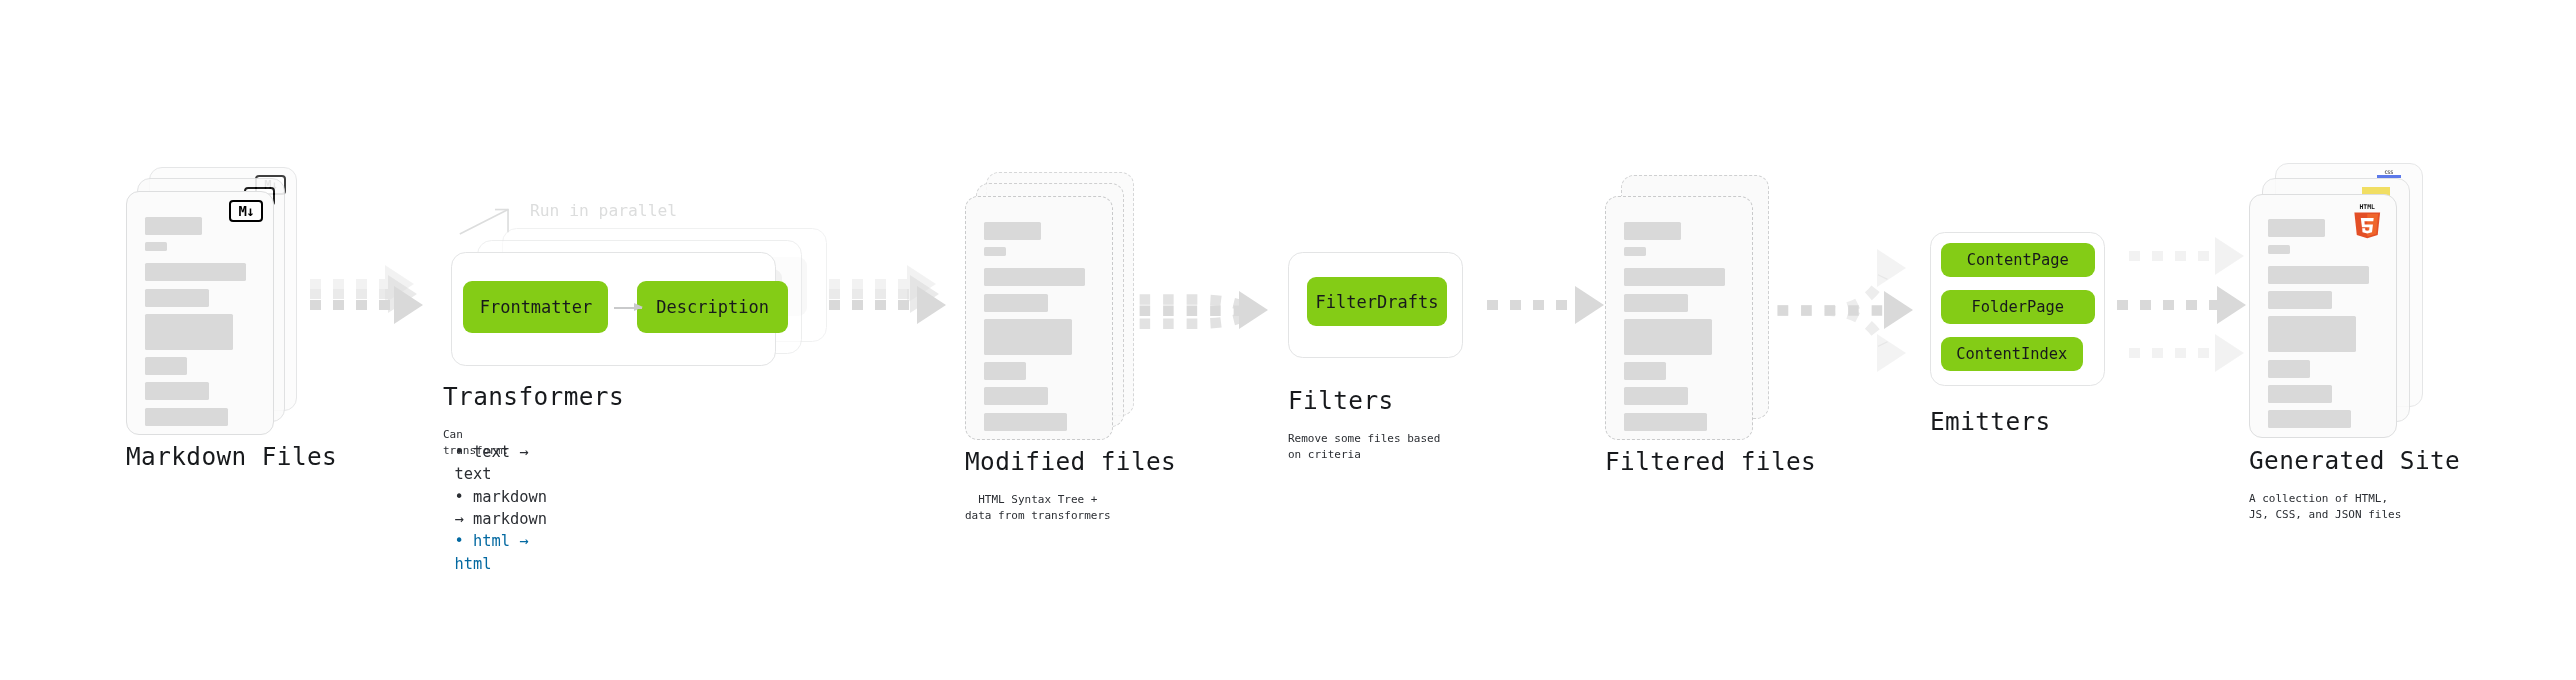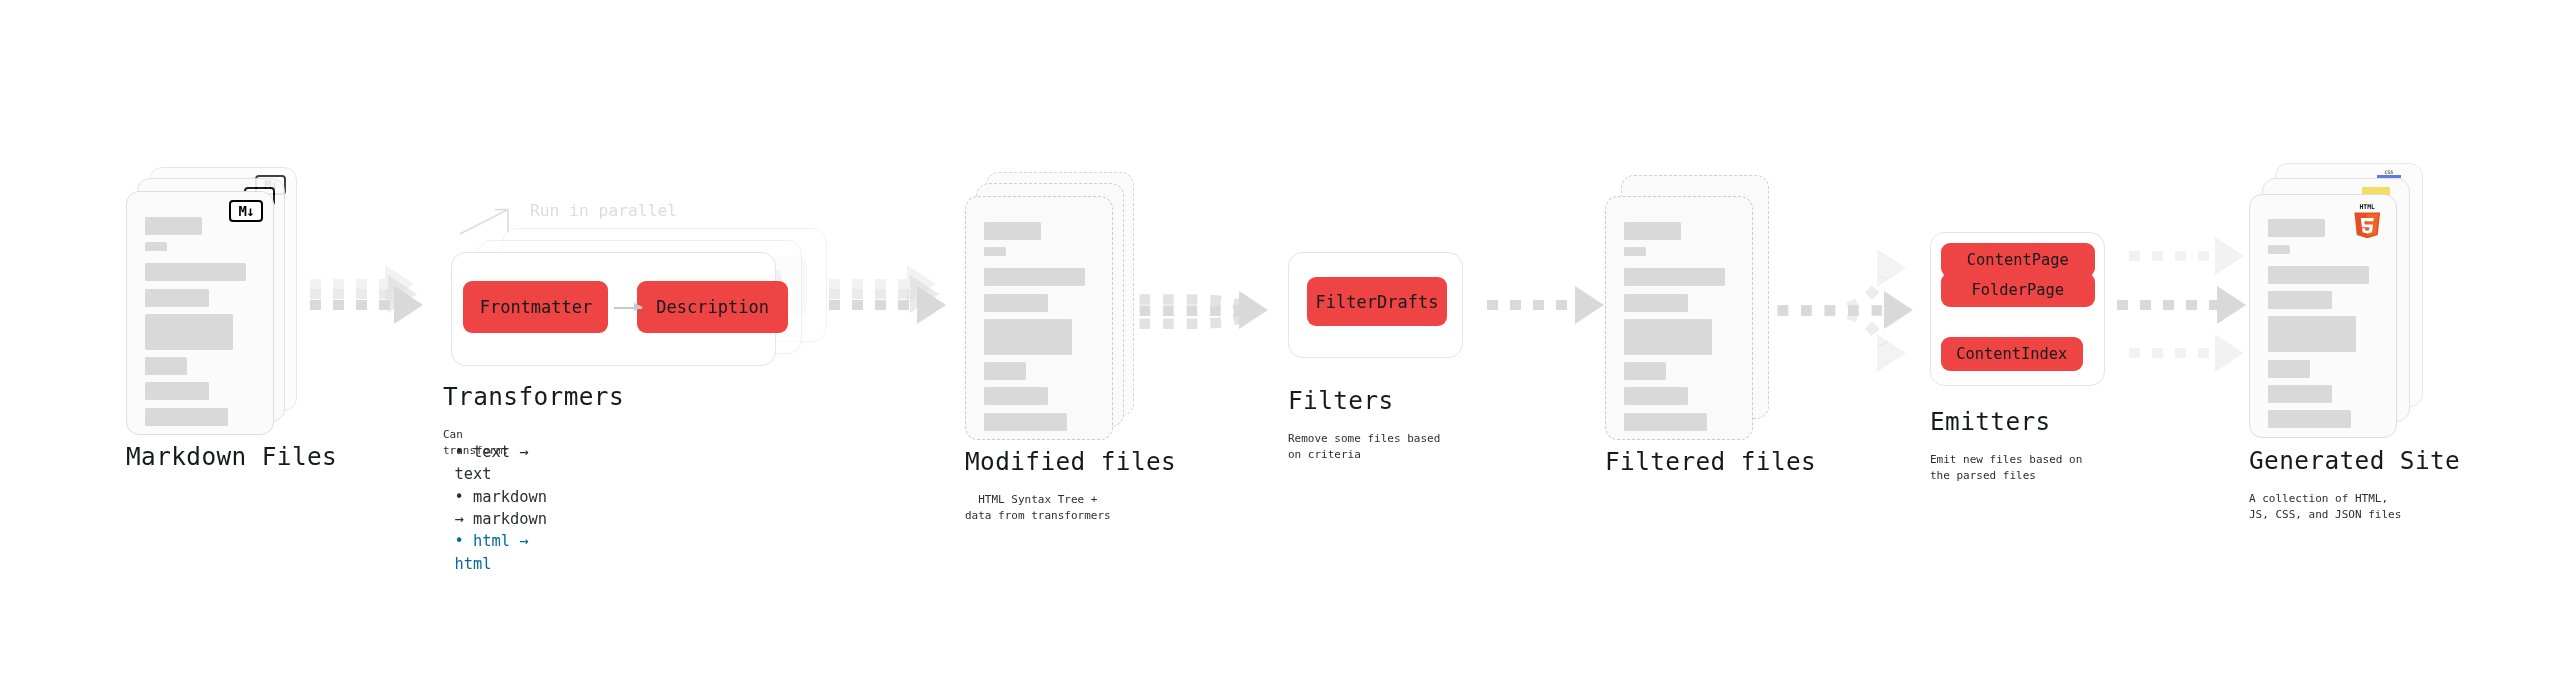--- a/index.html
+++ b/index.html
@@ -53,21 +53,21 @@
                display:flex; flex-direction:column; align-items:center; }
   .css-badge .txt { font-size: 4.9px; font-weight: 700; color:#111; line-height:4.9px; }
   .css-badge .bar2 { width: 24.4px; height: 3.3px; background: #264de4; }
 
   
   .group {
     position: absolute; border: 1.3px solid #e3e4e5;
     border-radius: 14.6px; background: #ffffff;
   }
   .pill {
-    position: absolute; background: #ef4444; border-radius: 9px;
+    position: absolute; background: #84cc16; border-radius: 9px;
     display: flex; align-items: center; justify-content: center;
     font-size: 17px; color: #17191c; white-space: nowrap;
   }
   .pill.ghost { background: #ededed; }
   .pill.ghost2 { background: #f2f2f2; }
 
   
   .thin-arrow { position: absolute; height: 1.6px; background: #c9cacb; }
   .thin-arrow::after {
     content: ""; position: absolute; right: -0.8px; top: -4.1px;
@@ -288,26 +288,24 @@
       <div class="head" style="left:0px;"></div>
     </div>
     <div class="flow l3" style="left:1877px; top:353px; width:41px;">
       <div class="head" style="left:0px;"></div>
     </div>
   </div>
 
   <div class="stage" style="left:1930px; top:232px;">
     <div class="group" style="position:relative; left:0; top:0; width:175px; height:154px;">
       <div class="pill" style="left:9.8px; top:9.8px; width:154px; height:34px; font-size:15.4px;">ContentPage</div>
-      <div class="pill" style="left:9.8px; top:40px; width:154px; height:34px; font-size:15.4px;">FolderPage</div>
+      <div class="pill" style="left:9.8px; top:57px; width:154px; height:34px; font-size:15.4px;">FolderPage</div>
       <div class="pill" style="left:9.8px; top:104px; width:142px; height:34px; font-size:15.4px;">ContentIndex</div>
     </div>
     <div class="stage-title" style="position:absolute; left:0px; top:175px;">Emitters</div>
-    <div class="stage-sub" style="position:absolute; left:0px; top:209px;">Emit new files based on
-the parsed files</div>
   </div>
 
   <div>
     <div class="flow l3" style="left:2129px; top:256px; width:138px;">
       <div class="seg" style="left:0; width:88px;"></div>
         <div class="head" style="left:86px;"></div>
     </div>
     <div class="flow" style="left:2117px; top:305px; width:150px;">
       <div class="seg" style="left:0; width:102px;"></div>
         <div class="head" style="left:100px;"></div>

